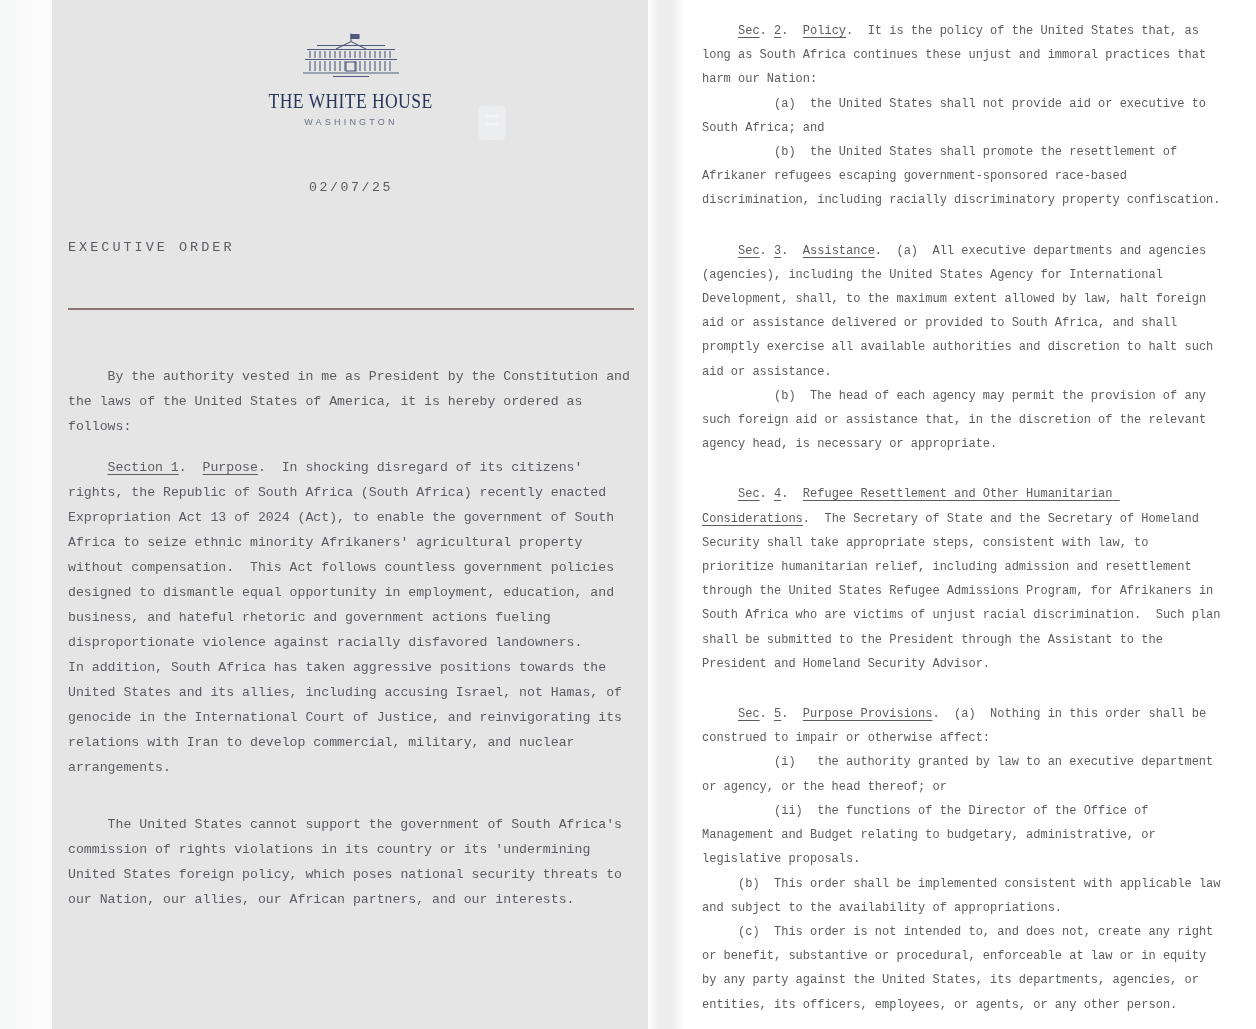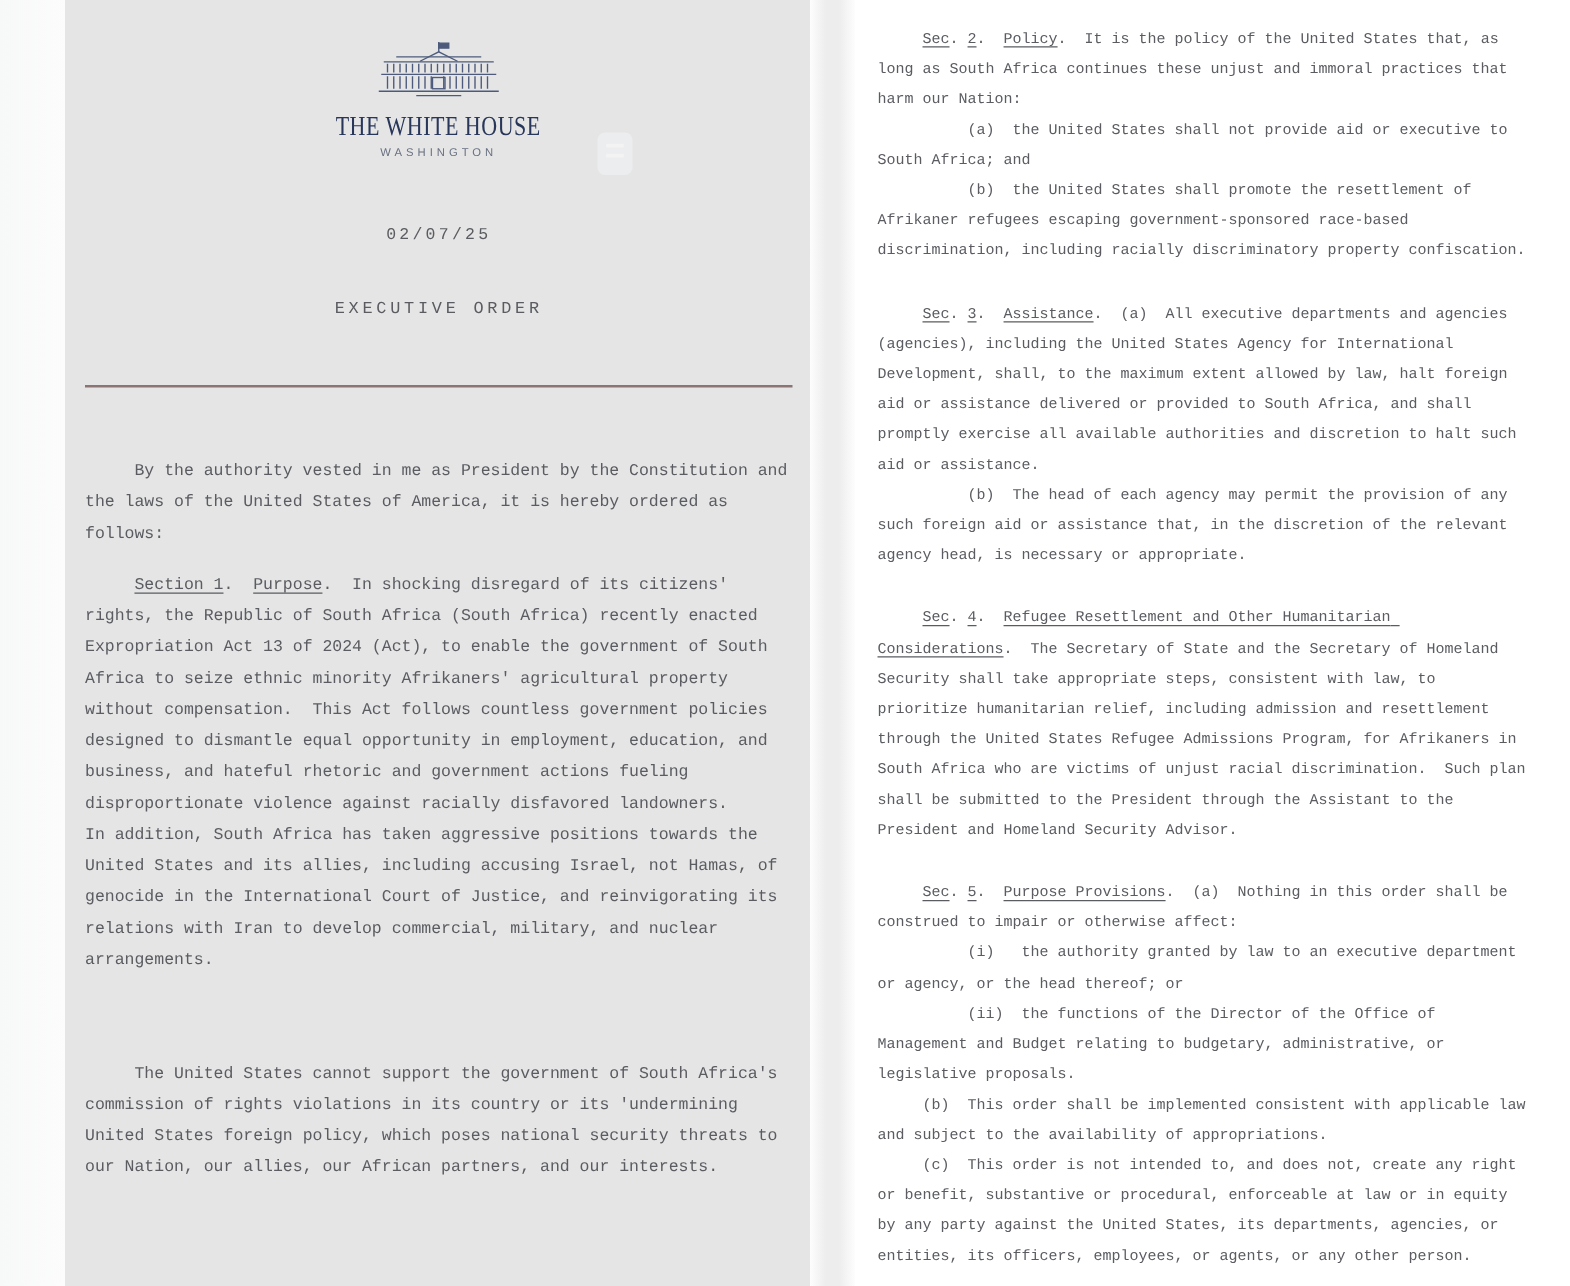--- a/index.html
+++ b/index.html
@@ -32,30 +32,30 @@
     display: inline-block; transform: scaleX(0.8);
     font-family: "Liberation Serif", "DejaVu Serif", serif;
     font-size: 22px; line-height: 26px; letter-spacing: 0.5px;
     color: #28365a; white-space: nowrap; margin-top: 2px;
   }
   .logo-sub {
     margin-top: 3px; font-family: "Liberation Sans", sans-serif;
     font-size: 9px; line-height: 10px; letter-spacing: 3.2px; color: #687081;
   }
   .date    { margin-top: 53px; text-align: center; font-size: 13.2px; line-height: 16px; letter-spacing: 2.6px; }
-  .doctype { margin-top: 44px; text-align: center; font-size: 13.5px; line-height: 16px; letter-spacing: 3px; }
+  .doctype { margin-top: 44px; text-align: left; font-size: 13.5px; line-height: 16px; letter-spacing: 3px; }
   .rule    { margin-top: 52px; width: 566px; height: 2px; background: #8d7474; border: none; }
   .doc-title { margin-top: 54px; text-align: center; font-size: 13.2px; line-height: 16px; letter-spacing: 0.2px; }
 
   .col-left { margin-top: 54px; font-size: 13.2px; line-height: 25px; }
 
   .para { margin: 0; white-space: pre-wrap; overflow-wrap: normal; hyphens: none; }
   .col-left .ind-para  { text-indent: 5ch; }
   .col-left .sp-gap    { margin-top: 16px; }
-  .col-left .sp-gap-lg { margin-top: 66px; }
+  .col-left .sp-gap-lg { margin-top: 32px; }
   .col-right .ind-para { text-indent: 5ch; }
   .col-right .ind-sub  { text-indent: 10ch; }
   .col-right .sp-gap   { margin-top: 26px; }
 
   .u { text-decoration: underline; text-underline-offset: 3px; text-decoration-thickness: 1px; }
 
   .wm {
     position: absolute; left: 426px; top: 106px; width: 28px; height: 34px;
     border-radius: 6px; background: #f2f4f6; opacity: 0.55;
   }

